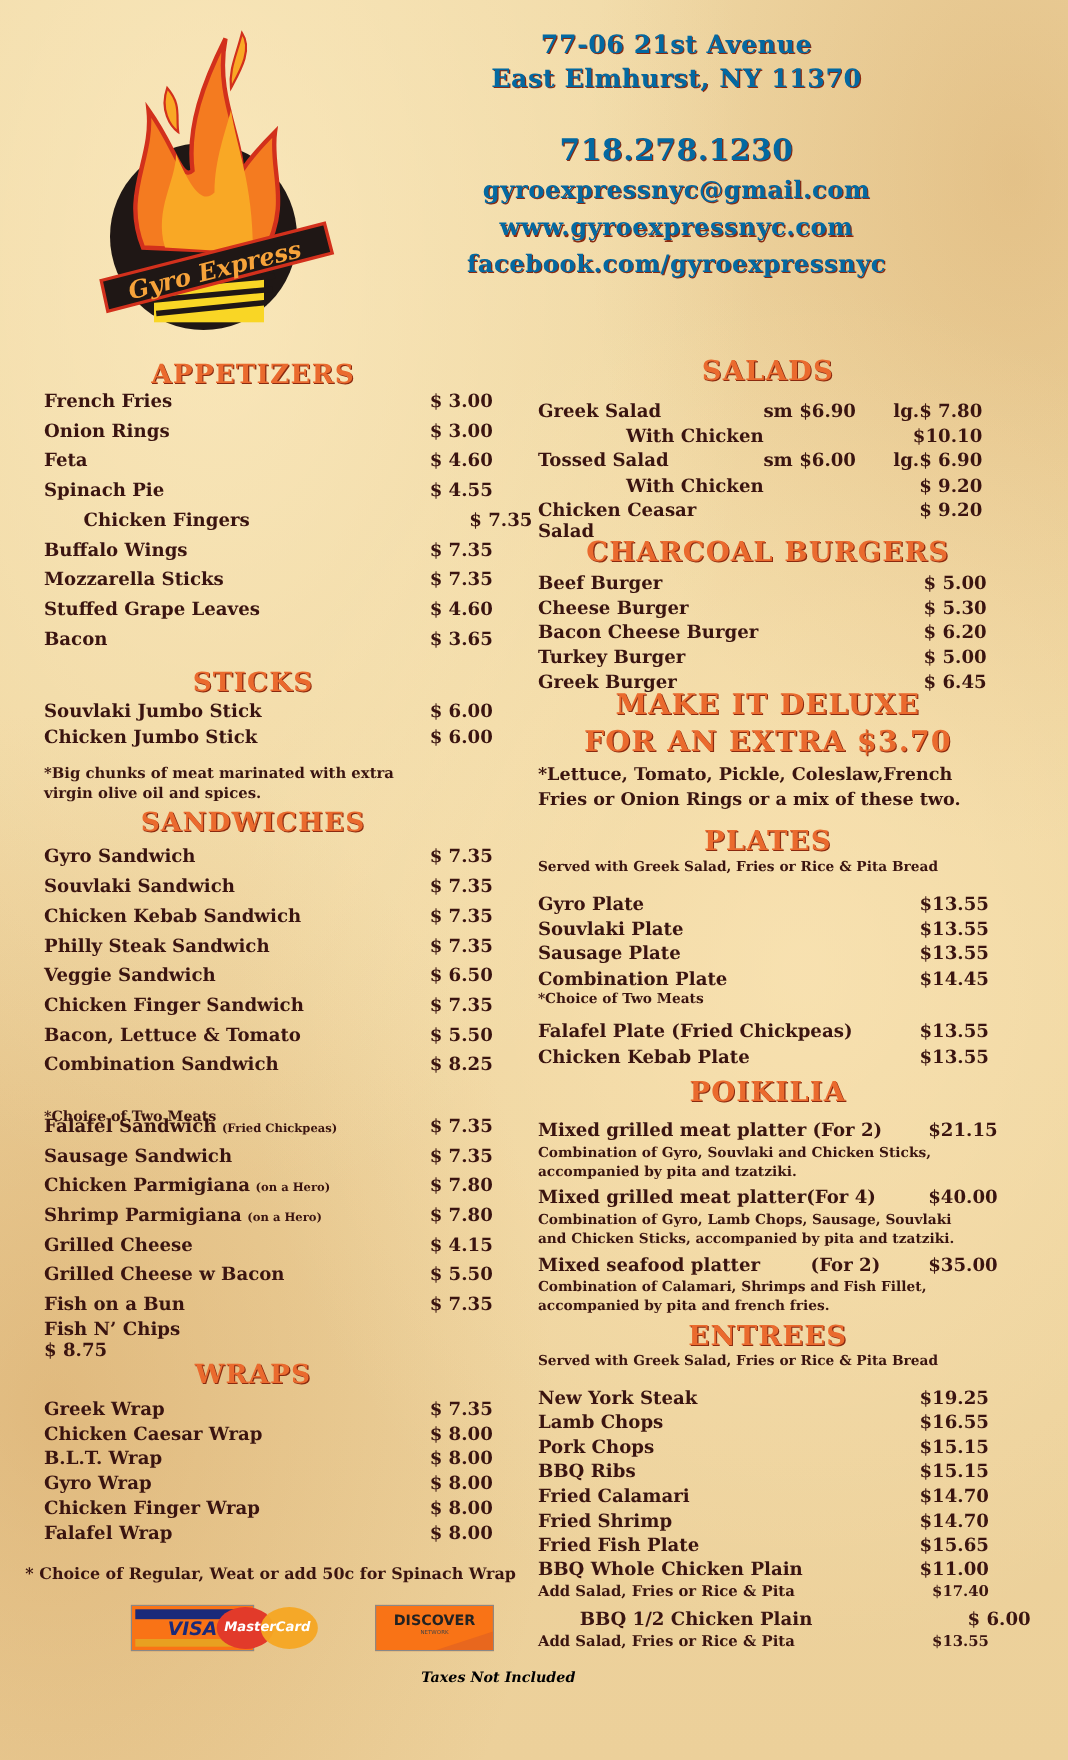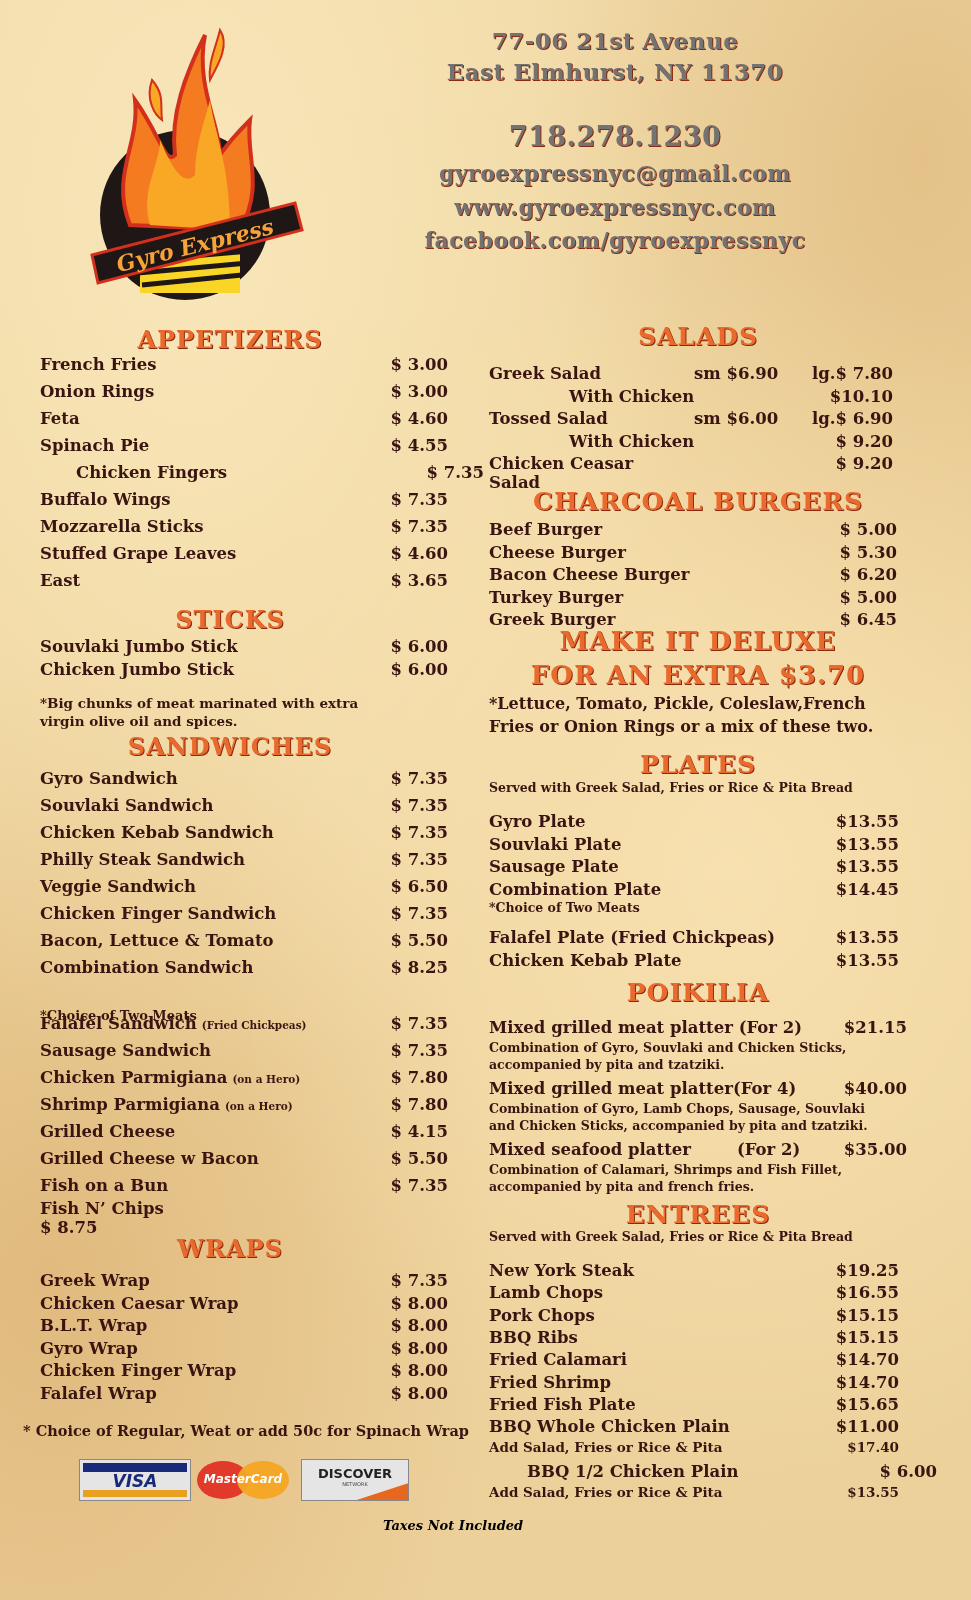--- a/index.html
+++ b/index.html
@@ -8,29 +8,29 @@
     font-family:"DejaVu Serif",serif;
     color:#3a1410;
     background:
       radial-gradient(ellipse at 20% 15%, rgba(255,240,200,0.6) 0%, rgba(255,240,200,0) 45%),
       radial-gradient(ellipse at 75% 55%, rgba(255,235,190,0.55) 0%, rgba(255,235,190,0) 50%),
       radial-gradient(ellipse at 5% 80%, rgba(200,140,70,0.35) 0%, rgba(200,140,70,0) 35%),
       radial-gradient(ellipse at 95% 10%, rgba(200,140,70,0.3) 0%, rgba(200,140,70,0) 30%),
       linear-gradient(180deg,#f0d9a6 0%,#efd6a0 40%,#ecd09a 100%);
   }
   .abs{position:absolute;}
-  .contact{position:absolute;left:380px;width:470px;text-align:center;color:#737373;font-weight:bold;
+  .contact{position:absolute;left:380px;width:470px;text-align:center;color:#0369a1;font-weight:bold;
     text-shadow:1px 1px 0 #8a2a10;letter-spacing:0.5px;}
   .hdr{color:#ea6a2e;font-family:"DejaVu Serif",serif;font-weight:bold;text-align:center;
     text-shadow:1px 1px 0 #8a2a10;letter-spacing:1px;position:absolute;}
   .row{position:absolute;display:flex;justify-content:space-between;font-weight:bold;font-size:16px;color:#3a1410;}
   .note{position:absolute;font-weight:bold;font-size:12.5px;color:#3a1410;}
   .small{font-size:10.5px;}
   .logo{position:absolute;left:90px;top:25px;width:220px;height:290px;}
-  .card{position:absolute;top:1459px;height:40px;border:1px solid #888;background:#e5e5e5;}
+  .card{position:absolute;top:1459px;height:40px;border:1px solid #888;background:#f97316;margin-left:40px;}
   .taxes{position:absolute;left:383px;top:1518px;font-style:italic;font-weight:bold;font-size:13px;color:#000000;font-family:"DejaVu Serif",serif;}
 </style>
 </head>
 <body>
 
 <div class="logo">
   <svg width="220" height="290" viewBox="0 0 220 290">
     <circle cx="95" cy="190" r="85" fill="#1f1715"></circle>
     <path d="M40 200 C20 150 50 120 45 75 C70 110 75 140 85 130 C80 90 95 50 115 10 C105 60 130 100 130 130 C140 115 150 105 160 95 C155 130 175 160 150 205 Z" fill="#f47b20" stroke="#d2301c" stroke-width="4"></path>
     <path d="M60 200 C50 165 70 140 70 115 C85 150 95 160 105 150 C105 120 115 95 120 75 C125 110 140 140 140 205 Z" fill="#f9a825"></path>
@@ -83,21 +83,21 @@
       </div>
       <div class="row" style="left: 40px; width: 408px; top: 517px; font-size: 16.5px;">
         <span><span>Mozzarella Sticks</span></span>
         <span>$ 7.35</span>
       </div>
       <div class="row" style="left: 40px; width: 408px; top: 544px; font-size: 16.5px;">
         <span><span>Stuffed Grape Leaves</span></span>
         <span>$ 4.60</span>
       </div>
       <div class="row" style="left: 40px; width: 408px; top: 571px; font-size: 16.5px;">
-        <span><span>East</span></span>
+        <span><span>Bacon</span></span>
         <span>$ 3.65</span>
       </div>
     </div>
 </div>
 
 <div class="hdr" style="left:40px;width:380px;top:605px;font-size:24px;">STICKS</div>
 <div id="sticks-list">
     <div class="row" style="left: 40px; width: 408px; top: 637px; font-size: 16.5px;">
       <span><span>Souvlaki Jumbo Stick</span></span>
       <span>$ 6.00</span>

